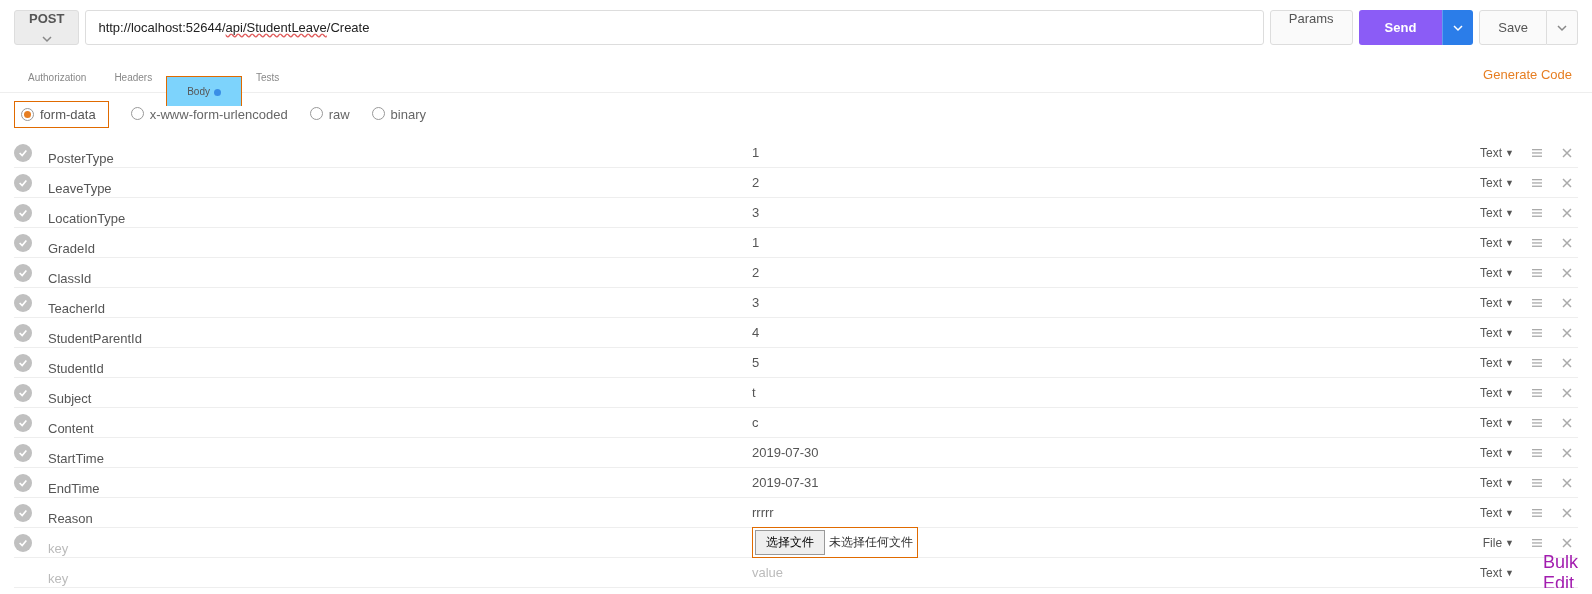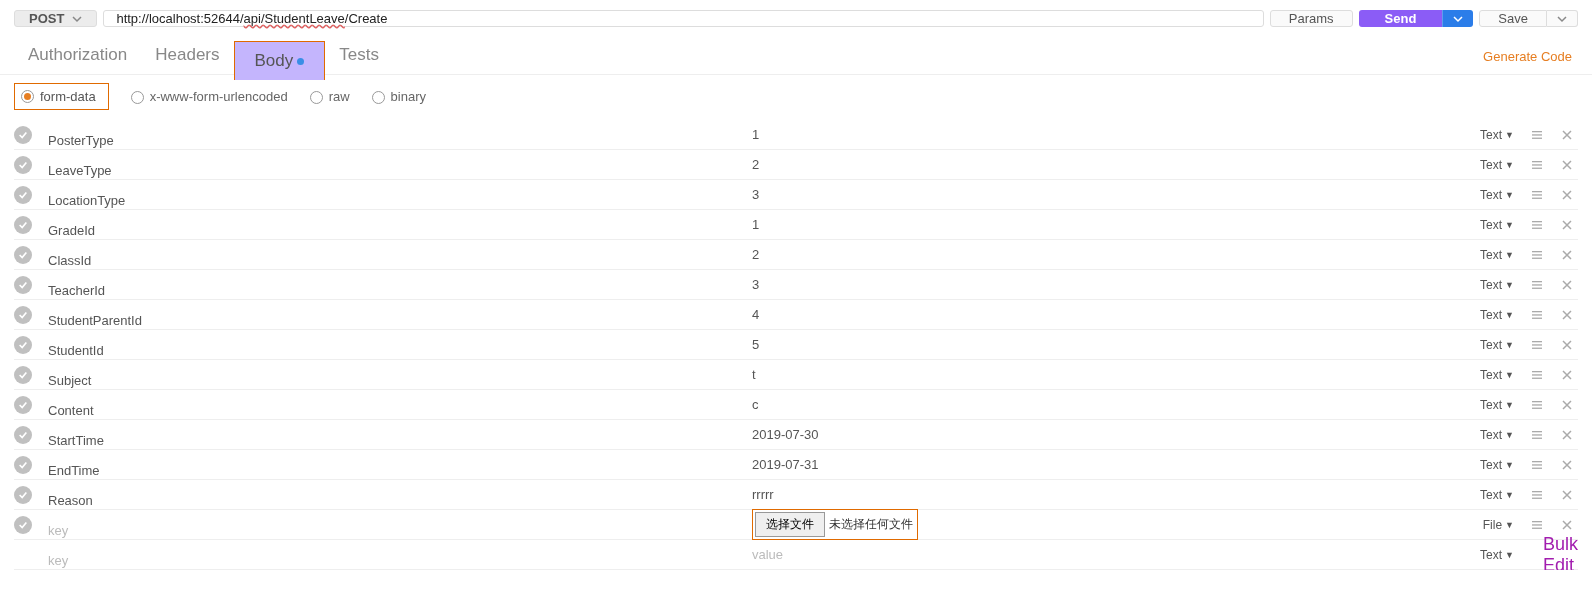--- a/index.html
+++ b/index.html
@@ -1,43 +1,43 @@
 <!DOCTYPE html>
 <html><head>
 <meta charset="utf-8">
 <style>
 * { box-sizing: border-box; margin: 0; padding: 0; font-family: -apple-system, BlinkMacSystemFont, "Segoe UI", Helvetica, Arial, sans-serif; }
 body { background: #fff; font-size: 13px; color: #555; width: 1592px; }
 
 .top-bar { display: flex; align-items: stretch; padding: 10px 14px; gap: 6px; }
-.method-selector { background: #ececec; border: 1px solid #ddd; border-radius: 3px; display: flex; align-items: center; padding: 0 14px; font-weight: 700; color: #555; gap: 8px; cursor: pointer; font-size: 13px; }
+.method-selector { background: #ececec; border: 1px solid #ddd; border-radius: 3px; display: flex; align-items: center; padding: 0 14px; font-weight: 700; color: #555; gap: 8px; cursor: pointer; font-size: 13px; flex-direction: column; }
 .method-selector svg { width: 10px; height: 10px; }
 .url-input { flex: 1; border: 1px solid #ddd; border-radius: 3px; padding: 0 12px; font-size: 13px; color: #222; display: flex; align-items: center; }
 .url-input .url-text { font-family: inherit; }
 .url-input .url-text .red-under { text-decoration: underline wavy #e05a5a; text-decoration-skip-ink: none; }
 .params-btn { border: 1px solid #ddd; background: #fafafa; border-radius: 3px; padding: 0 18px; display:flex; color:#555; cursor:pointer; font-size:13px; }
 .send-group { display: flex; }
 .send-btn { background: #8b5cf6; color: #fff; font-weight: 700; border: none; padding: 0 26px; border-top-left-radius: 3px; border-bottom-left-radius:3px; cursor:pointer; font-size:13px; }
 .send-caret { background:#2b7de9; border:none; border-left: 1px solid rgba(255,255,255,0.25); padding: 0 10px; border-top-right-radius: 3px; border-bottom-right-radius:3px; cursor:pointer; display:flex; align-items:center; }
 .send-caret svg { fill:#fff; width:10px; height:10px; }
 .save-group { display:flex; }
 .save-btn { background:#fafafa; border:1px solid #ddd; padding:0 18px; color:#555; border-top-left-radius:3px; border-bottom-left-radius:3px; cursor:pointer; font-size:13px; }
 .save-caret { background:#fafafa; border:1px solid #ddd; border-left:none; padding:0 10px; border-top-right-radius:3px; border-bottom-right-radius:3px; cursor:pointer; display:flex; align-items:center; }
 .save-caret svg { fill:#888; width:10px; height:10px; }
 
 .tabs-row { display:flex; align-items:flex-end; padding: 0 14px; border-bottom: 1px solid #eee; height: 38px; }
-.tab { padding: 10px 14px 9px; color:#888; cursor:pointer; font-size:17px; position:relative; }
+.tab { padding: 10px 14px 9px; color:#888; cursor:pointer; font-size:10px; position:relative; }
 .tab.active { color:#555; }
-.tab.active-outline { border:1px solid #e06a00; border-bottom:none; padding:9px 20px 9px; position:relative; top:6px; background:#c4b5fd;text-align:right; }
+.tab.active-outline { border:1px solid #e06a00; border-bottom:none; padding:9px 20px 9px; position:relative; top:14px; background:#7dd3fc;text-align:right; }
 .blue-dot { display:inline-block; width:7px; height:7px; background:#3a8ee6; border-radius:50%; margin-left:4px; vertical-align:middle; }
 .tabs-spacer { flex:1; }
 .generate-code { color:#e67e22; cursor:pointer; padding: 10px 6px; font-size:13px; }
 
 .body-types { display:flex; align-items:center; padding: 8px 14px 6px; gap: 22px; }
-.radio-wrap { display:inline-flex; align-items:flex-end; gap:6px; color:#666; cursor:pointer; font-size:13px; }
+.radio-wrap { display:inline-flex; align-items:flex-start; gap:6px; color:#666; cursor:pointer; font-size:13px; }
 .radio-dot { width:13px; height:13px; border:1px solid #999; border-radius:50%; display:inline-flex; align-items:center; justify-content:center; background:#fff; }
 .radio-dot.checked::after { content:""; width:7px; height:7px; border-radius:50%; background:#e67e22; }
 .formdata-outline { border:1px solid #e06a00; padding:5px 12px 5px 6px; display:inline-flex; align-items:center; gap:6px; }
 
 .form-table { padding: 4px 14px 0; }
 .form-row { display:flex; align-items:center; height:30px; border-bottom:1px solid #eee; gap:8px; position:relative; }
 .check-circle { width:18px; height:18px; border-radius:50%; background:#c0c0c0; display:flex; align-items:center; justify-content:center; flex-shrink:0; }
 .check-circle svg { width:10px; height:10px; fill:#fff; }
 .key-cell { flex: 0 0 698px; padding-left:8px; color:#555; font-size:13px;margin-top:12px; }
 .key-cell.placeholder { color:#bbb; }

